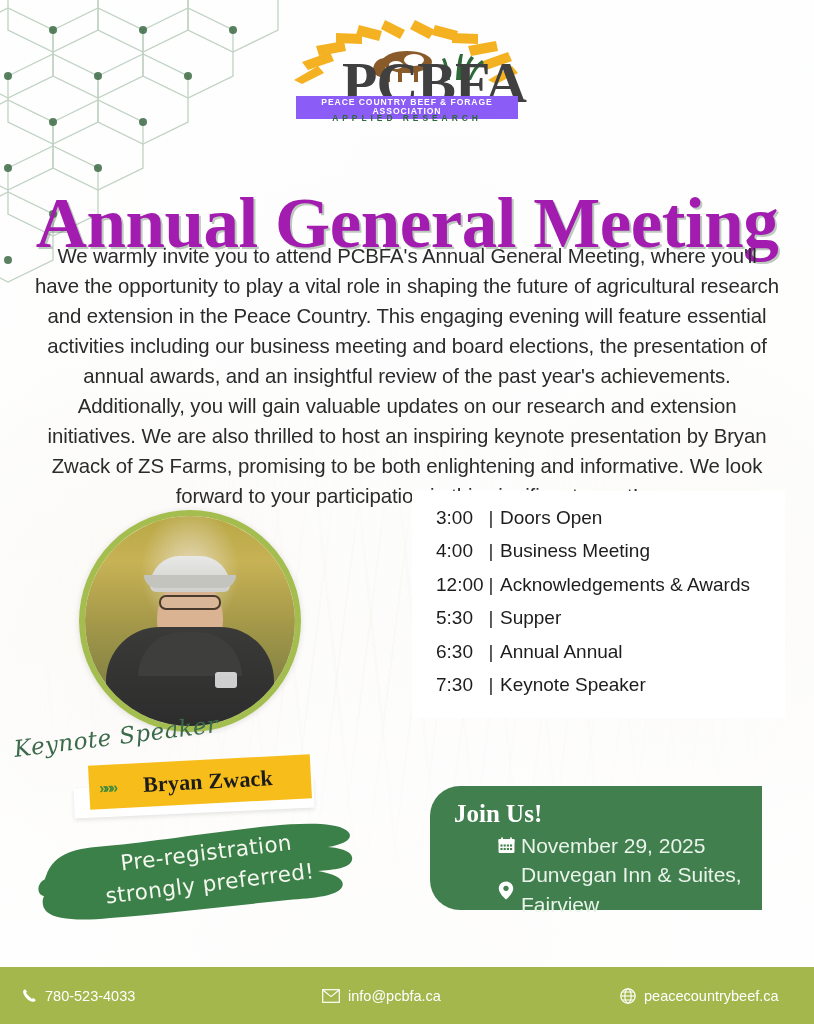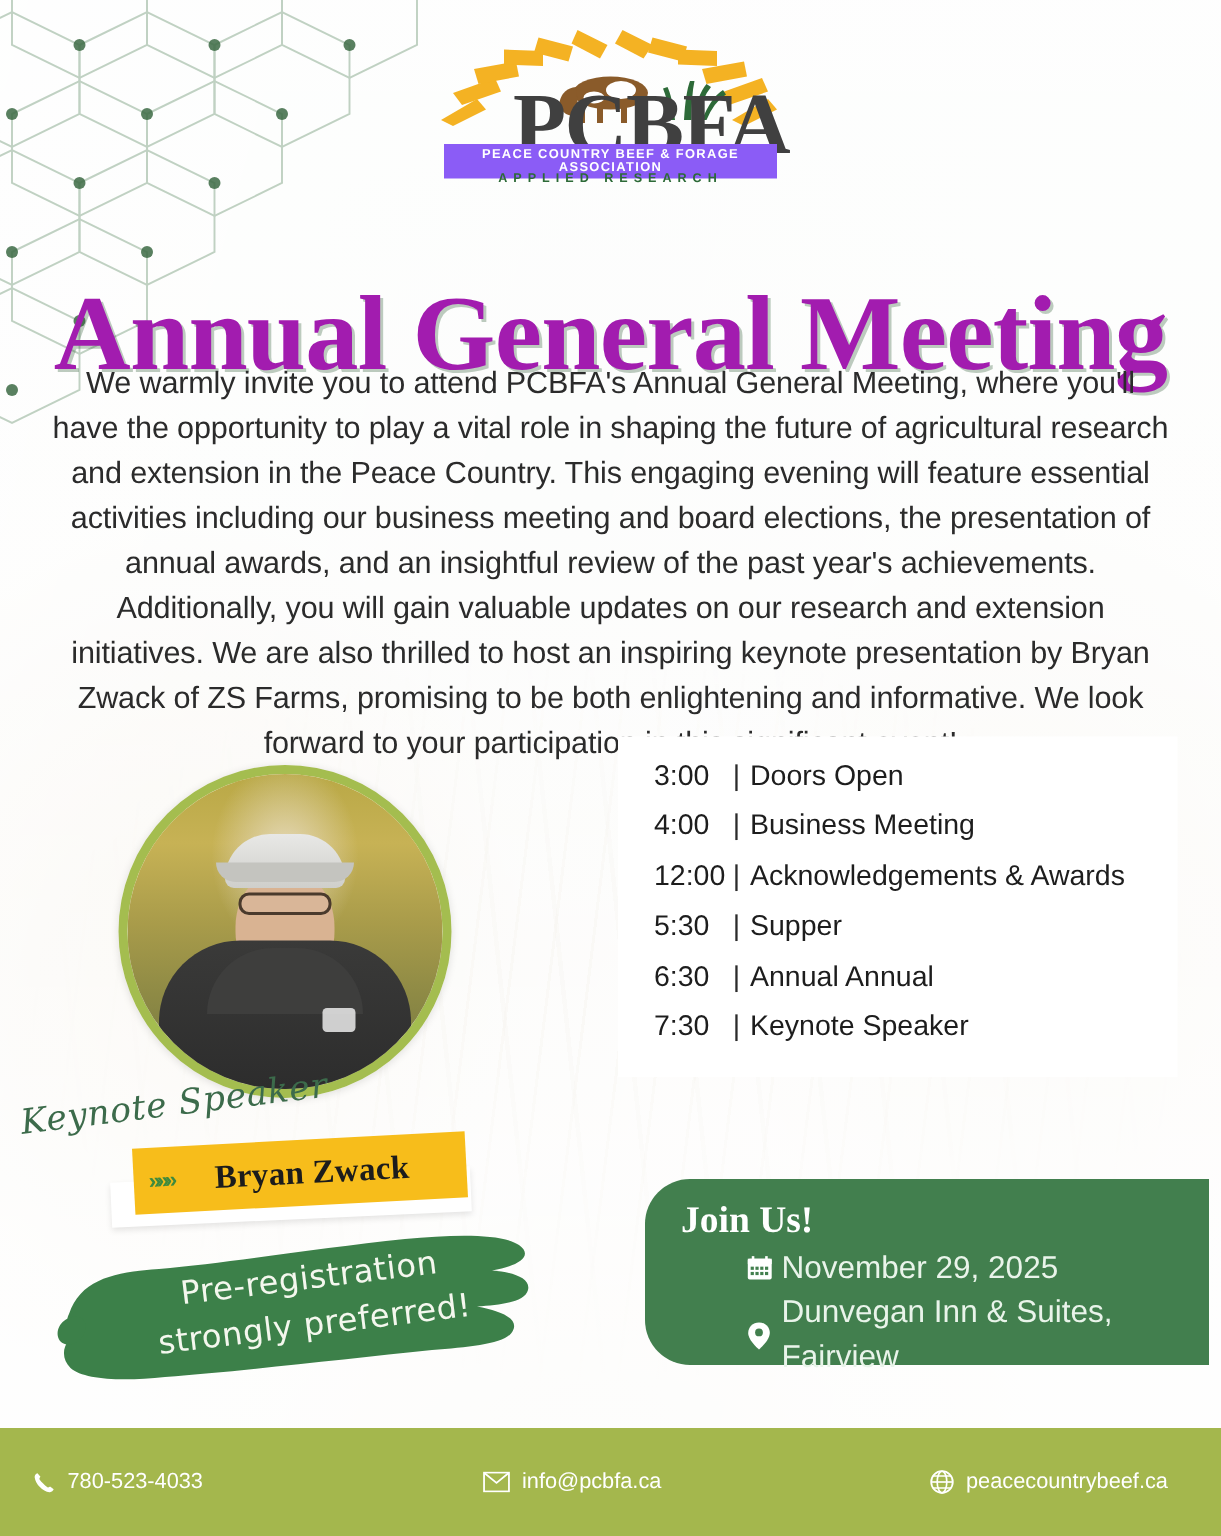--- a/index.html
+++ b/index.html
@@ -327,21 +327,21 @@
     line-height: 1.42;
     font-family: "DejaVu Sans", sans-serif;
     letter-spacing: 0.4px;
   }
 
   
   .joinus {
     position: absolute;
     left: 430px;
     top: 786px;
-    width: 376px;
+    width: 332px;
     height: 124px;
     background: #427f4e;
     border-radius: 30px 0 0 30px;
     padding: 14px 0 0 24px;
     box-sizing: border-box;
     color: #ffffff;
   }
   .joinus-title {
     font-family: "Liberation Serif", serif;
     font-weight: bold;
@@ -363,21 +363,21 @@
     display: inline-flex;
     align-items: center;
   }
 
   
   .footer {
     position: absolute;
     left: 0;
     bottom: 0;
     width: 814px;
-    height: 72px;
+    height: 57px;
     background: #a4b74d;
     display: flex;
     align-items: center;
   }
   .foot-item {
     display: flex;
     align-items: center;
     color: #ffffff;
     font-size: 14.5px;
     white-space: nowrap;

